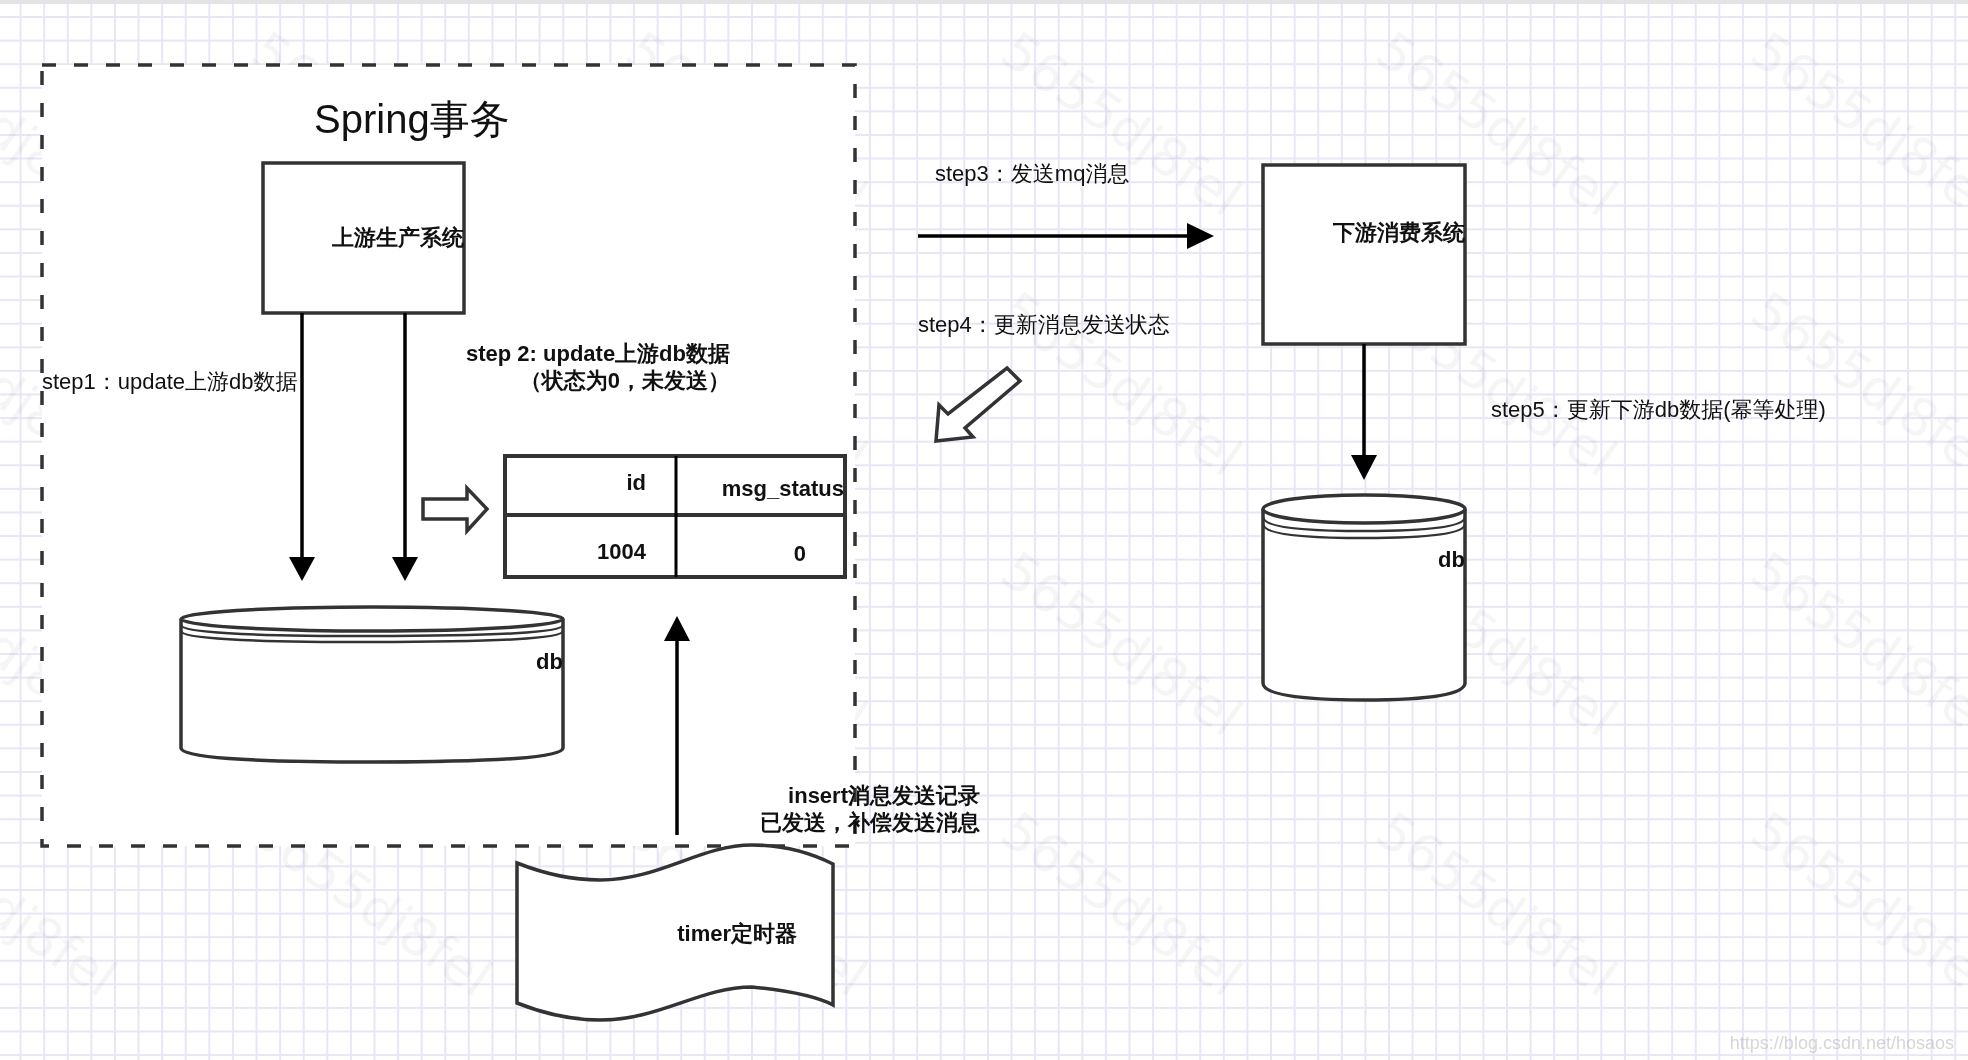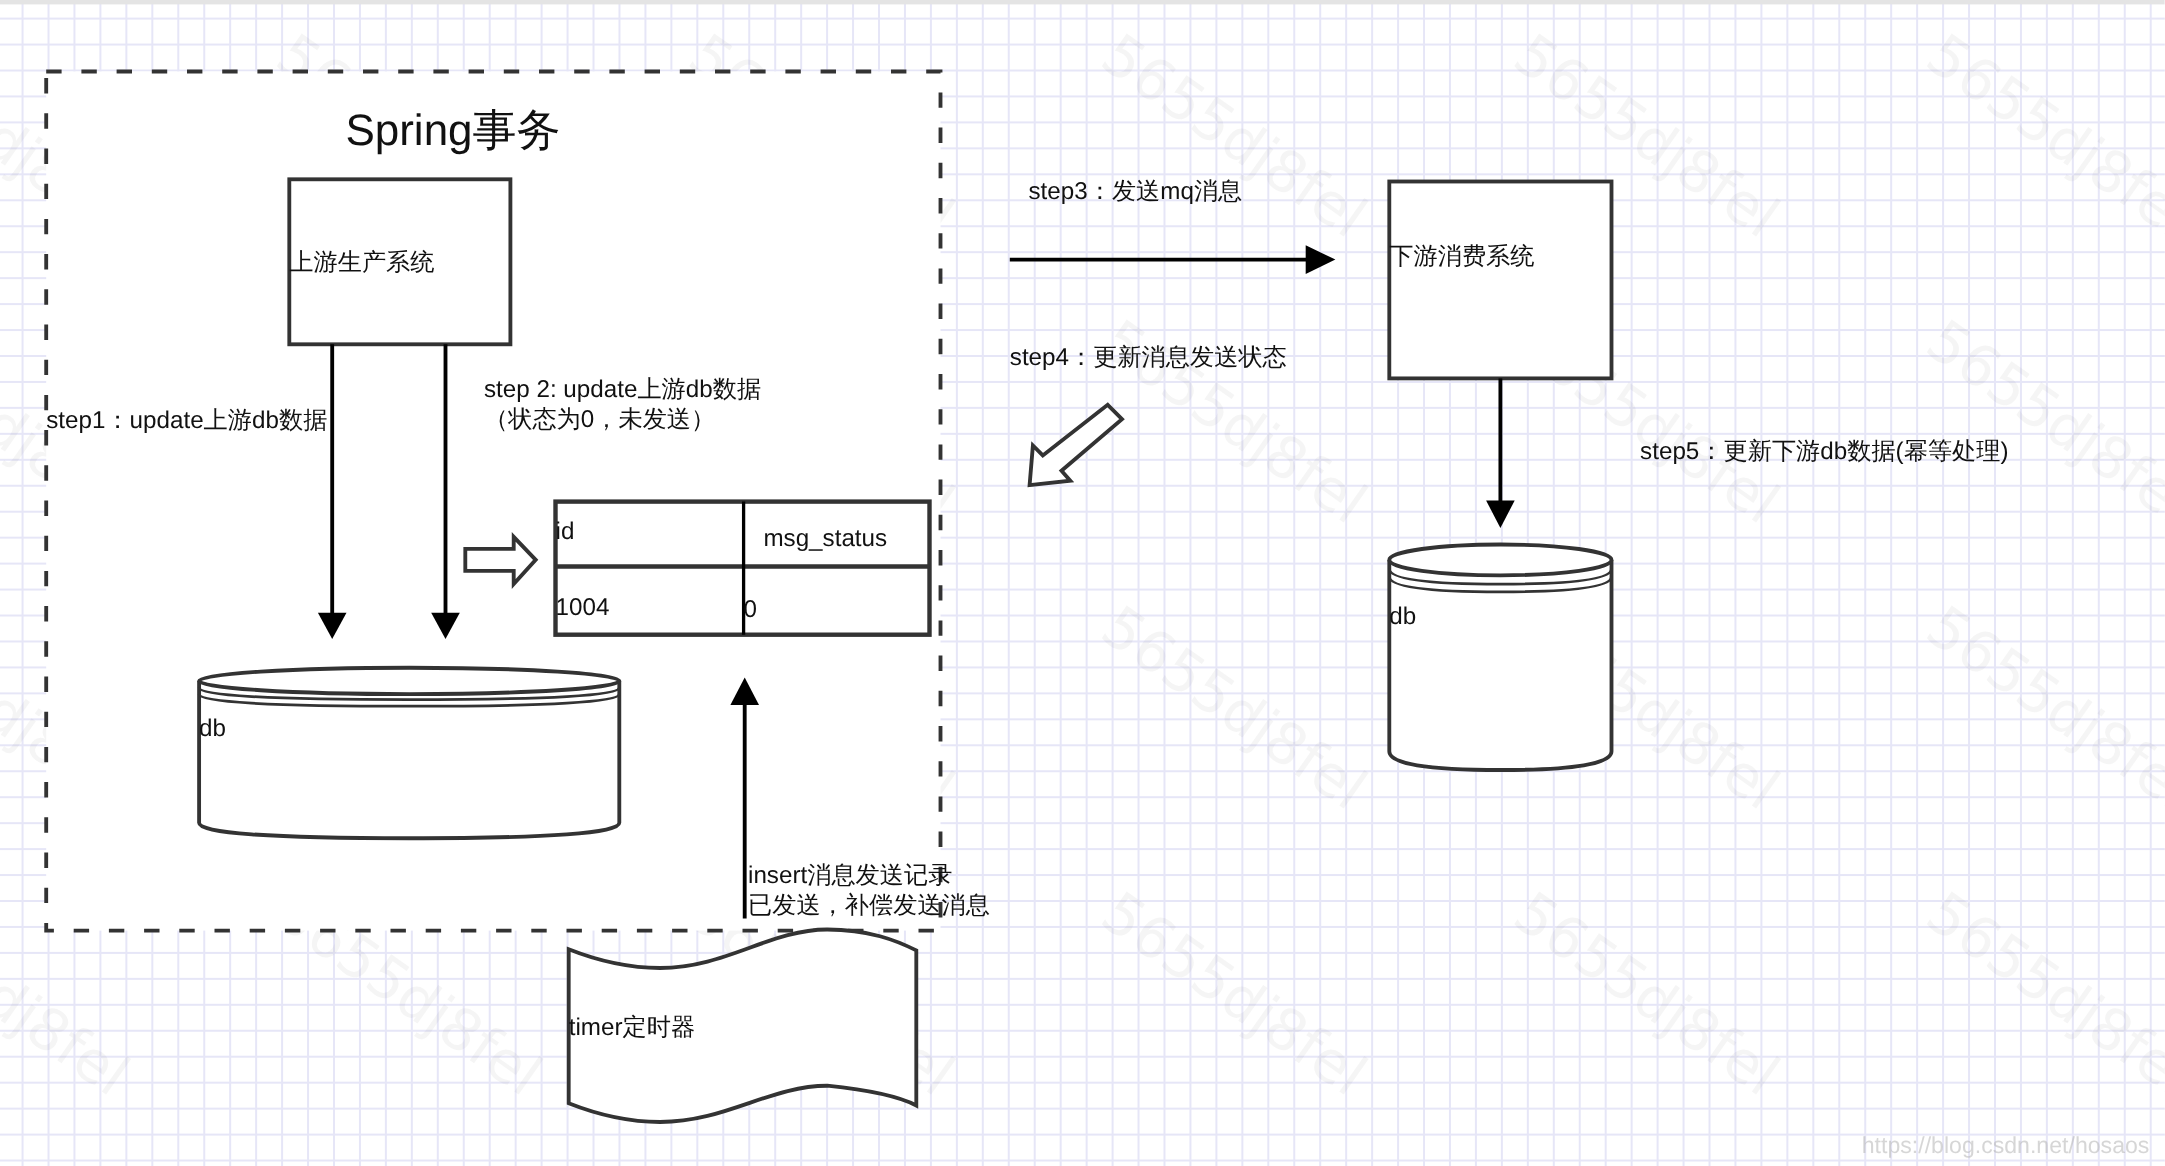--- a/index.html
+++ b/index.html
@@ -10,23 +10,23 @@
       linear-gradient(#e6e6f7 2px, transparent 2px),
       linear-gradient(90deg, #e6e6f7 2px, transparent 2px);
     background-size: 23.6px 23.6px;
     background-position: -4px 16px;
     font-family: "Liberation Sans", "DejaVu Sans", sans-serif;
     color: #111;
   }
   .topband { position: absolute; left: 0; top: 0; width: 1968px; height: 4px; background: #e4e4e4; }
   svg.canvas { position: absolute; left: 0; top: 0; }
   .lbl { position: absolute; white-space: nowrap; font-size: 22px; line-height: 26px; color: #111; }
-  .center { text-align: left; }
+  .center { text-align: right; font-weight: bold; }
   .wm { position: absolute; font-size: 52px; color: rgba(120,120,120,0.07); transform: rotate(35deg); transform-origin: left top; white-space: nowrap; font-family: "DejaVu Sans", sans-serif; pointer-events: none; }
-  .csdn { position: absolute; right: 14px; bottom: 6px; font-size: 21px; color: rgba(180,180,180,0.55); }
+  .csdn { position: absolute; right: 14px; bottom: 6px; font-size: 18px; color: rgba(180,180,180,0.55); }
 </style>
 </head>
 <body>
 
 <div class="topband"></div>
 
 <div id="wm-layer">
     <div class="wm" style="left: -100px; top: 20px;">5655dj8fel</div>
     <div class="wm" style="left: -100px; top: 280px;">5655dj8fel</div>
     <div class="wm" style="left: -100px; top: 540px;">5655dj8fel</div>

